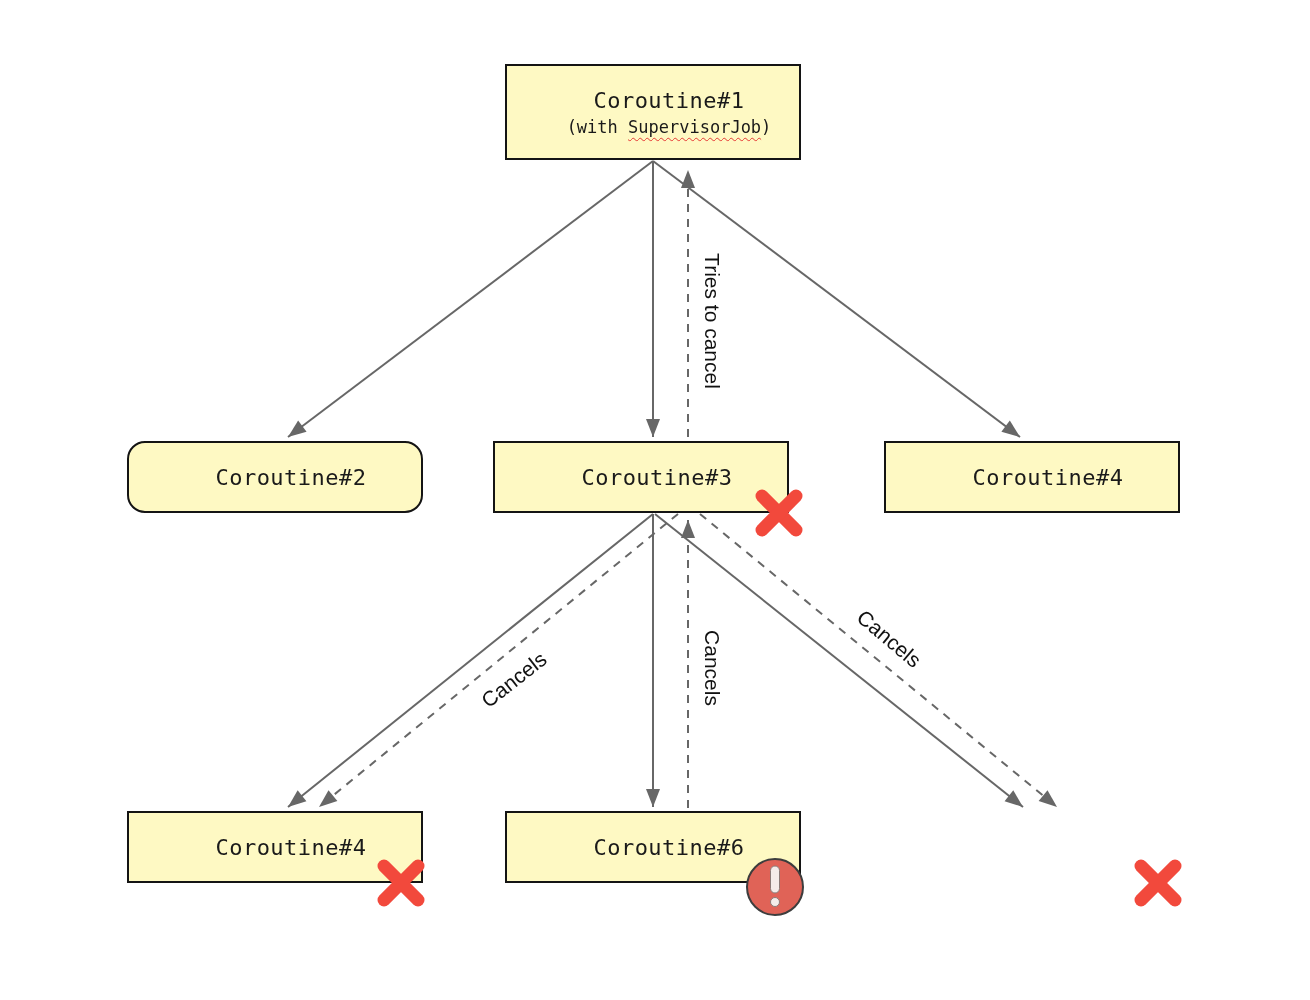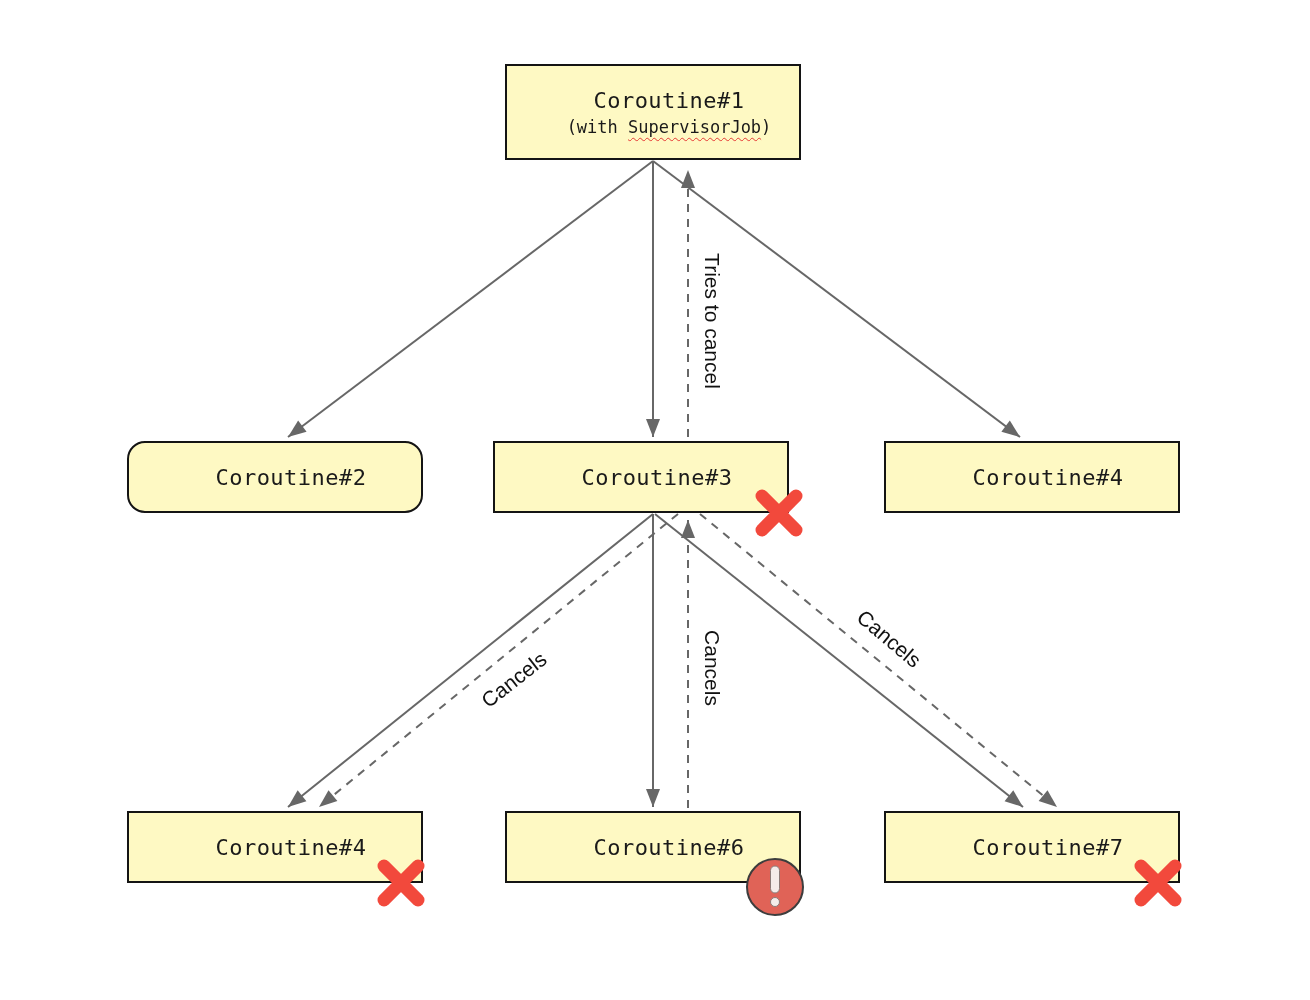--- a/index.html
+++ b/index.html
@@ -94,23 +94,20 @@
   </div>
 
   <div class="node" style="left: 127px; top: 811px; width: 296px; height: 72px;">
     <div class="title">Coroutine#4</div>
   </div>
 
   <div class="node" style="left: 505px; top: 811px; width: 296px; height: 72px;">
     <div class="title">Coroutine#6</div>
   </div>
 
-  <div class="node" style="left: 884px; top: 811px; width: 296px; height: 72px;">
-    <div class="title">Coroutine#7</div>
-  </div>
 
   <svg class="layer" id="overlay-layer">
       <g stroke="#f2493c" stroke-width="13" stroke-linecap="round">
         <line x1="762" y1="496" x2="796" y2="530"></line>
         <line x1="796" y1="496" x2="762" y2="530"></line>
       </g>
       <g stroke="#f2493c" stroke-width="13" stroke-linecap="round">
         <line x1="384" y1="866" x2="418" y2="900"></line>
         <line x1="418" y1="866" x2="384" y2="900"></line>
       </g>

